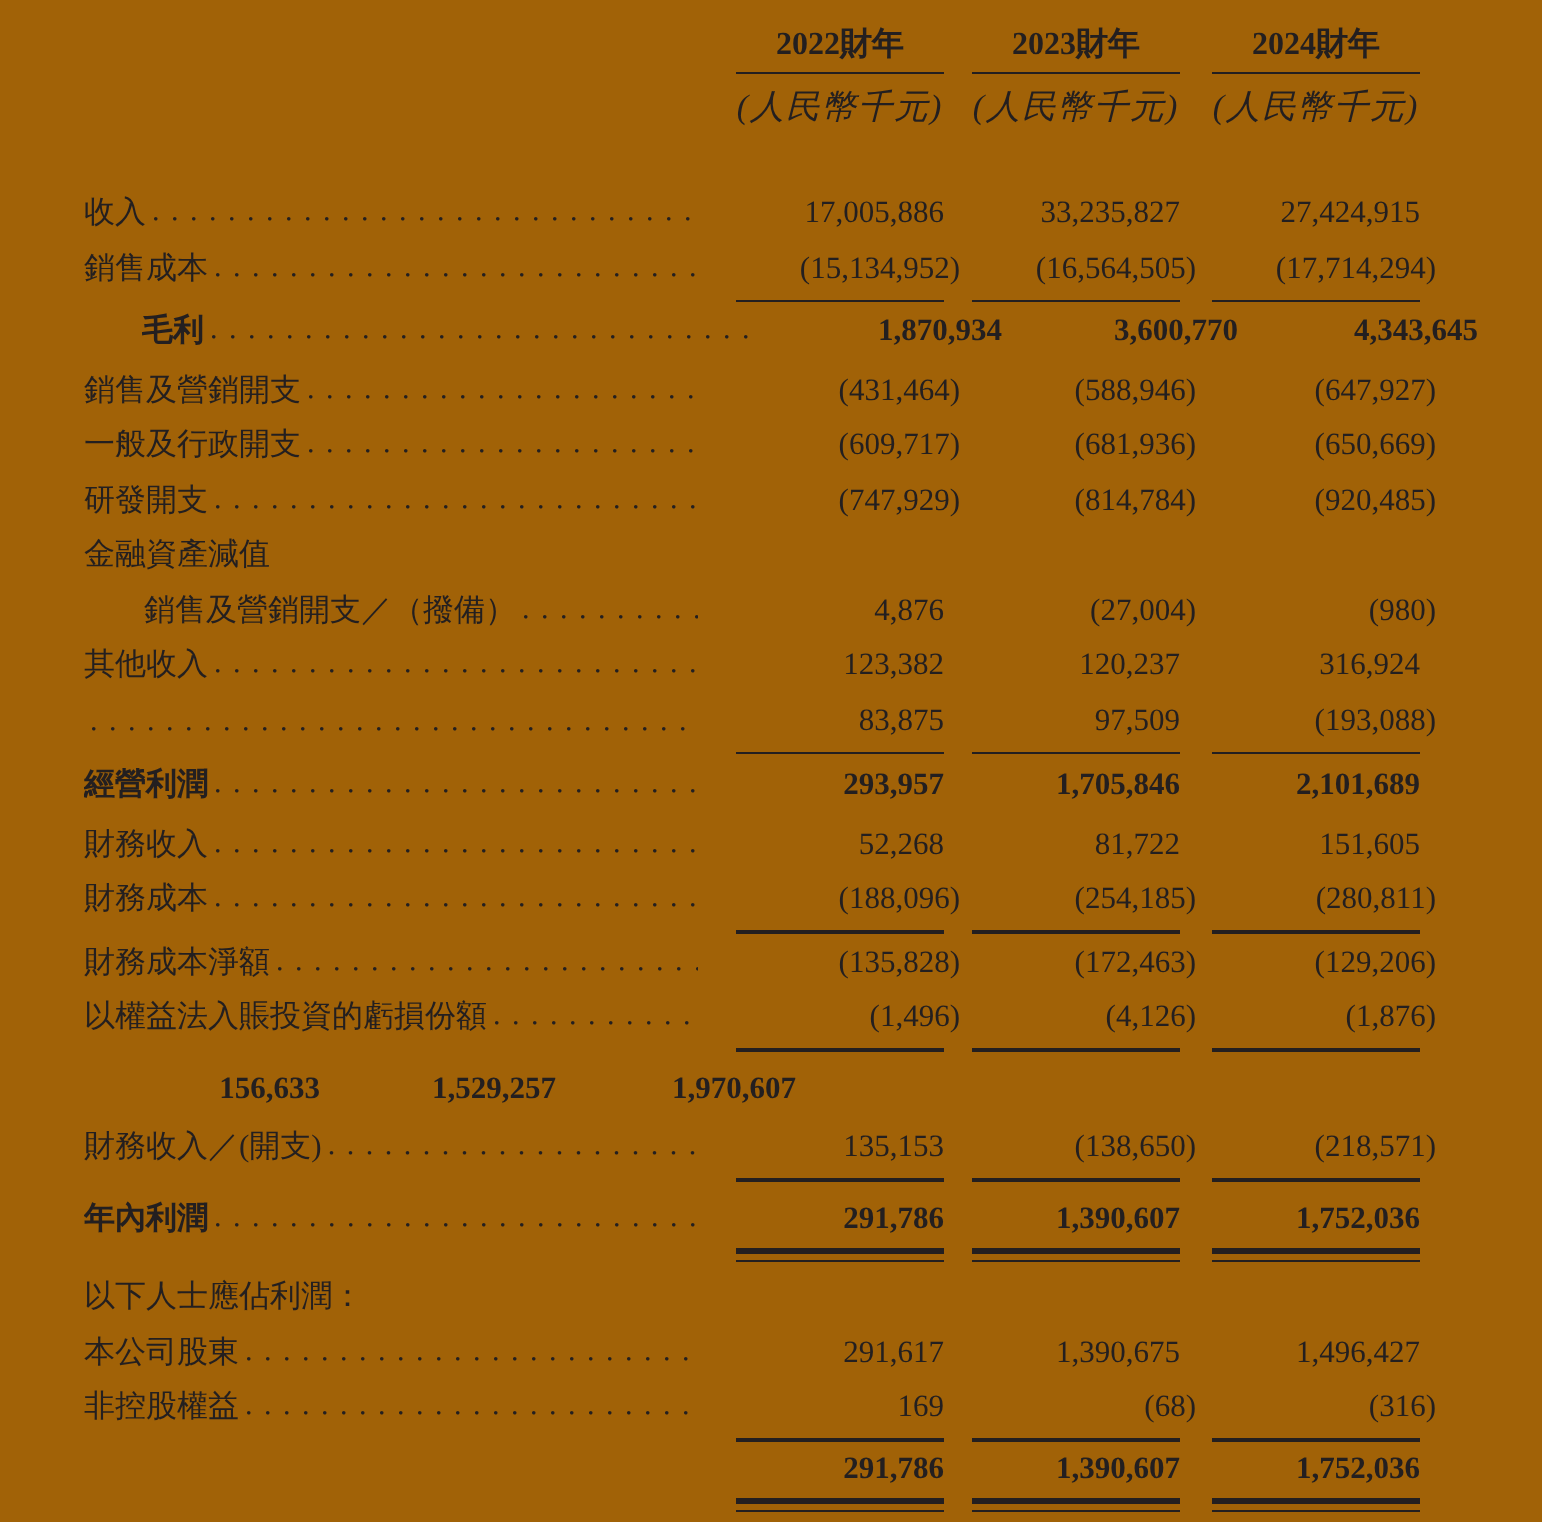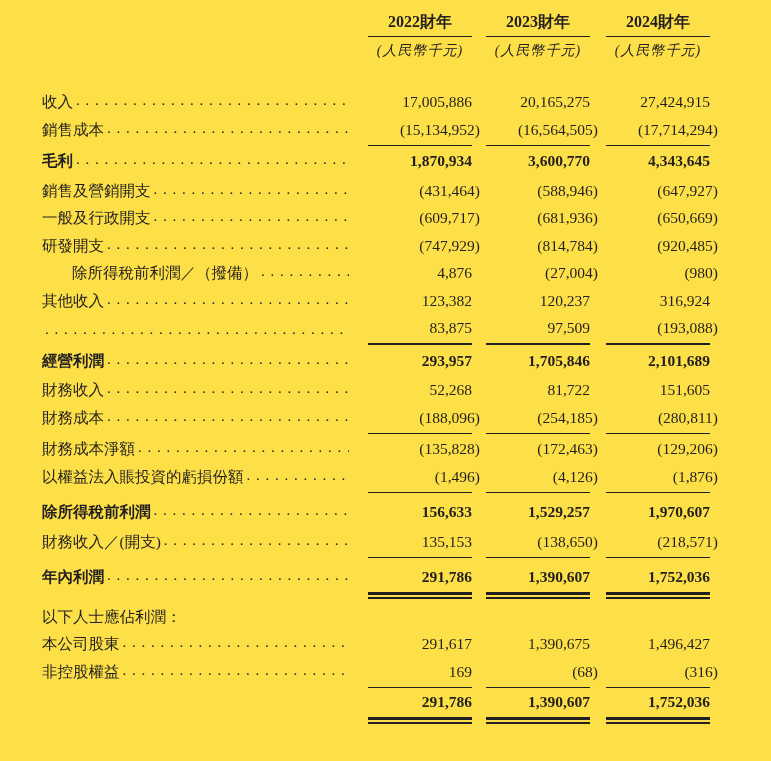--- a/index.html
+++ b/index.html
@@ -1,19 +1,19 @@
 <!DOCTYPE html>
 <html><head>
 <meta charset="utf-8">
 <style>
   html,body{margin:0;padding:0;background:#fff;}
   .sheet{
     position:relative;
     width:771px;height:761px;
-    background:#fde047;
+    background:#a16207;
     color:#231f20;
     font-family:"Liberation Serif","DejaVu Serif",serif;
     font-size:15.5px;
     overflow:hidden;
     box-sizing:border-box;
     padding:12px 0 0 42px;
   }
   
   .header-row{display:flex;align-items:flex-start;}
   .label-spacer{width:312px;flex:0 0 312px;}
@@ -27,35 +27,35 @@
     display:block;width:100%;
     text-align:center;
     font-weight:bold;font-size:16px;
     padding-bottom:3px;
     border-bottom:1.5px solid #231f20;
     white-space:nowrap;
   }
   .unit{
     margin-top:5px;
     font-style:italic;
-    font-size:14px;
+    font-size:17px;
     letter-spacing:1px;
     white-space:nowrap;
     text-align:center;
   }
   
   .rows{margin-top:24px;}
   .row{
     display:flex;align-items:flex-end;
     height:27.5px;
     box-sizing:border-box;
   }
   .lcell{
     width:312px;flex:0 0 312px;
-    display:flex;align-items:flex-start;
+    display:flex;align-items:center;
     overflow:hidden;
     white-space:nowrap;
   }
   .lbl{white-space:nowrap;line-height:1.25;}
   .row.indent .lbl{padding-left:30px;}
   .leader{
     flex:1;overflow:hidden;white-space:nowrap;
     margin:0 5px 0 3px;
     letter-spacing:1px;font-size:15px;
   }
@@ -109,35 +109,35 @@
     </div>
   </div>
 
   <div class="rows" id="rows">
     <div class="row">
       <div class="lcell">
         <span class="lbl">收入</span>
         <span class="leader"></span>
       </div>
       <div class="vcell c1"><span class="num">17,005,886</span></div>
-      <div class="vcell c2"><span class="num">20,165,275</span></div>
+      <div class="vcell c2"><span class="num">33,235,827</span></div>
       <div class="vcell c3"><span class="num">27,424,915</span></div>
     </div>
 
     <div class="row">
       <div class="lcell">
         <span class="lbl">銷售成本</span>
         <span class="leader"></span>
       </div>
       <div class="vcell c1 rule-s"><span class="num paren">(15,134,952)</span></div>
       <div class="vcell c2 rule-s"><span class="num paren">(16,564,505)</span></div>
       <div class="vcell c3 rule-s"><span class="num paren">(17,714,294)</span></div>
     </div>
 
-    <div class="row bold" style="margin-top: 4px;">
+    <div class="row bold" style="margin-top: 4px; margin-left: 29px;">
       <div class="lcell">
         <span class="lbl">毛利</span>
         <span class="leader"></span>
       </div>
       <div class="vcell c1"><span class="num">1,870,934</span></div>
       <div class="vcell c2"><span class="num">3,600,770</span></div>
       <div class="vcell c3"><span class="num">4,343,645</span></div>
     </div>
 
     <div class="row" style="margin-top: 2px;">
@@ -163,24 +163,33 @@
     <div class="row">
       <div class="lcell">
         <span class="lbl">研發開支</span>
         <span class="leader"></span>
       </div>
       <div class="vcell c1"><span class="num paren">(747,929)</span></div>
       <div class="vcell c2"><span class="num paren">(814,784)</span></div>
       <div class="vcell c3"><span class="num paren">(920,485)</span></div>
     </div>
 
+    <div class="row no-leader">
+      <div class="lcell">
+        <span class="lbl">金融資產減值</span>
+        <span class="leader"></span>
+      </div>
+      <div class="vcell c1"><span class="num"></span></div>
+      <div class="vcell c2"><span class="num"></span></div>
+      <div class="vcell c3"><span class="num"></span></div>
+    </div>
 
     <div class="row indent">
       <div class="lcell">
-        <span class="lbl">除所得稅前利潤／（撥備）</span>
+        <span class="lbl">銷售及營銷開支／（撥備）</span>
         <span class="leader"></span>
       </div>
       <div class="vcell c1"><span class="num">4,876</span></div>
       <div class="vcell c2"><span class="num paren">(27,004)</span></div>
       <div class="vcell c3"><span class="num paren">(980)</span></div>
     </div>
 
     <div class="row">
       <div class="lcell">
         <span class="lbl">其他收入</span>
@@ -244,24 +253,20 @@
       <div class="lcell">
         <span class="lbl">以權益法入賬投資的虧損份額</span>
         <span class="leader"></span>
       </div>
       <div class="vcell c1 rule-s"><span class="num paren">(1,496)</span></div>
       <div class="vcell c2 rule-s"><span class="num paren">(4,126)</span></div>
       <div class="vcell c3 rule-s"><span class="num paren">(1,876)</span></div>
     </div>
 
     <div class="row bold" style="margin-top: 8px;">
-      <div class="lcell">
-        <span class="lbl">除所得稅前利潤</span>
-        <span class="leader"></span>
-      </div>
       <div class="vcell c1"><span class="num">156,633</span></div>
       <div class="vcell c2"><span class="num">1,529,257</span></div>
       <div class="vcell c3"><span class="num">1,970,607</span></div>
     </div>
 
     <div class="row" style="margin-top: 2px;">
       <div class="lcell">
         <span class="lbl">財務收入／(開支)</span>
         <span class="leader"></span>
       </div>

